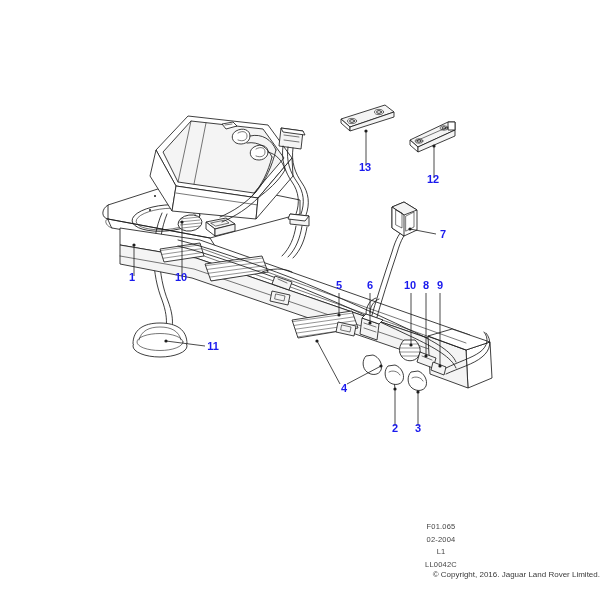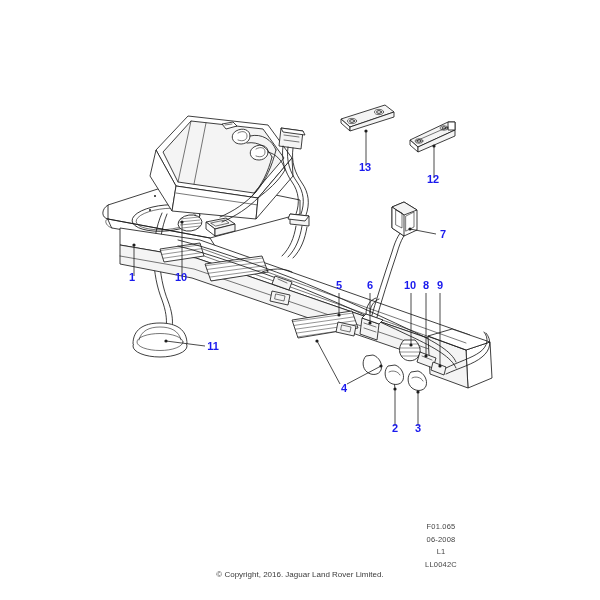--- a/index.html
+++ b/index.html
@@ -4,21 +4,21 @@
 <style>
   html,body{margin:0;padding:0;background:#ffffff;}
   body{width:600px;height:600px;overflow:hidden;
        font-family:"Liberation Sans", sans-serif;color:#000;}
   #stage{position:relative;width:600px;height:600px;background:#ffffff;}
   svg{display:block;}
   .lbl{font-family:"Liberation Sans", sans-serif;font-size:11px;font-weight:bold;fill:#1a1aee;}
   .meta{position:absolute;text-align:center;font-size:7.5px;color:#444;
         font-family:"Liberation Sans", sans-serif;letter-spacing:.2px;}
   #metaBlock{right:114px;top:521px;width:90px;line-height:12.5px;}
-  #copyright{position:absolute;left:0;top:570px;width:600px;text-align:center;
+  #copyright{position:absolute;left:0;top:570px;width:600px;text-align:right;
              font-size:8px;color:#3a3a3a;font-family:"Liberation Sans", sans-serif;}
 </style>
 </head>
 <body>
 
 <div id="stage">
 
   <svg id="art" width="600" height="600" viewBox="0 0 600 600">
     <defs>
       <style>
@@ -321,20 +321,20 @@
       <text class="lbl" x="365" y="171" text-anchor="middle">13</text>
       <text class="lbl" x="433" y="183" text-anchor="middle">12</text>
       <text class="lbl" x="344" y="392" text-anchor="middle">4</text>
       <text class="lbl" x="395" y="432" text-anchor="middle">2</text>
       <text class="lbl" x="418" y="432" text-anchor="middle">3</text>
     </g>
   </svg>
 
   <div class="meta" id="metaBlock">
     <div>F01.065</div>
-    <div>06-2008</div>
+    <div>02-2004</div>
     <div>L1</div>
     <div>LL0042C</div>
   </div>
 
   <div id="copyright">© Copyright, 2016. Jaguar Land Rover Limited.</div>
 
 </div>
 
 </body></html>

